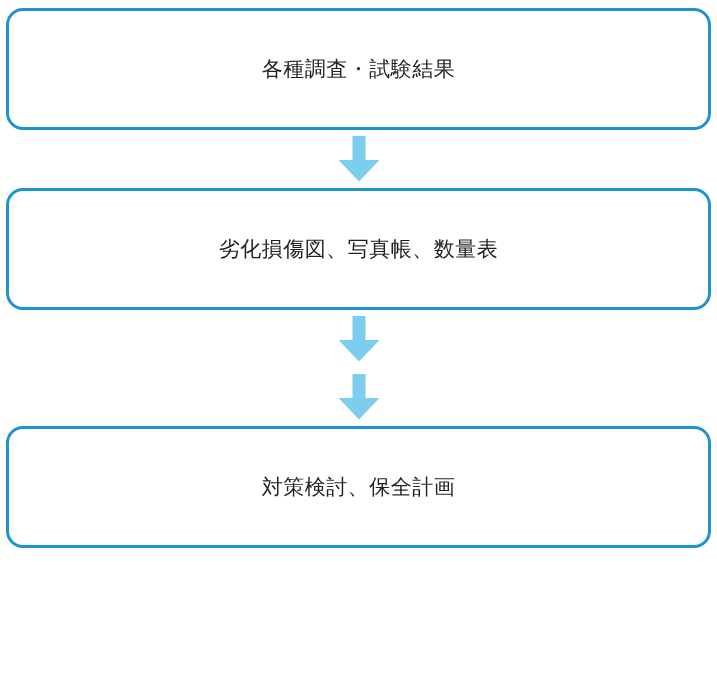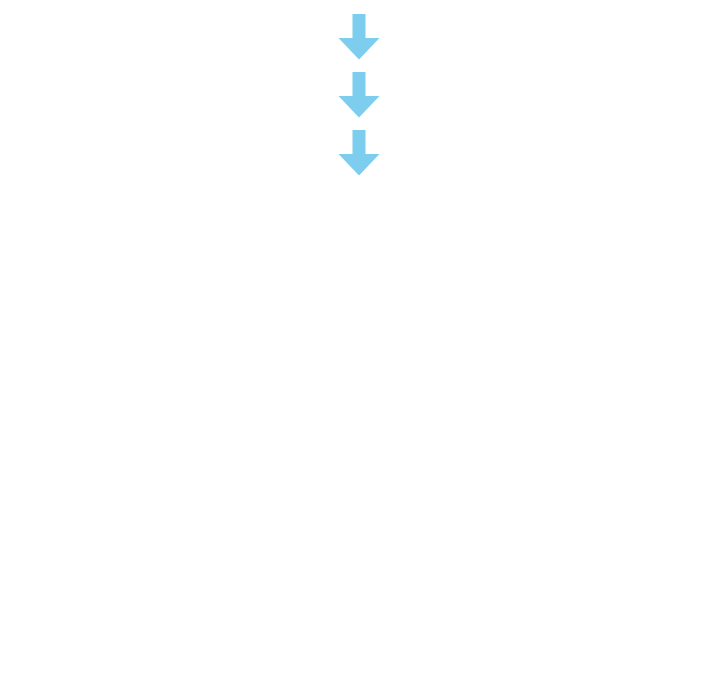--- a/index.html
+++ b/index.html
@@ -71,42 +71,51 @@
     width: 42px;
     height: 46px;
   }
 </style>
 </head>
 <body>
 
 <div id="canvas">
   <div class="flow">
 
+    <div class="node">
+      <span class="node-label">各種調査・試験結果</span>
+    </div>
+
+    <div class="connector">
+      <span class="arrow-down">
+        <svg viewBox="0 0 42 46" xmlns="http://www.w3.org/2000/svg" aria-hidden="true">
+          <polygon points="14.5,0 27.5,0 27.5,24 41.5,24 21,45.5 0.5,24 14.5,24" fill="#7dcdef"></polygon>
+        </svg>
+      </span>
+    </div>
+
+    <div class="node">
+      <span class="node-label">劣化損傷図、写真帳、数量表</span>
+    </div>
 
     <div class="connector">
       <span class="arrow-down">
         <svg viewBox="0 0 42 46" xmlns="http://www.w3.org/2000/svg" aria-hidden="true">
           <polygon points="14.5,0 27.5,0 27.5,24 41.5,24 21,45.5 0.5,24 14.5,24" fill="#7dcdef"></polygon>
         </svg>
       </span>
     </div>
 
 
     <div class="connector">
       <span class="arrow-down">
         <svg viewBox="0 0 42 46" xmlns="http://www.w3.org/2000/svg" aria-hidden="true">
           <polygon points="14.5,0 27.5,0 27.5,24 41.5,24 21,45.5 0.5,24 14.5,24" fill="#7dcdef"></polygon>
         </svg>
       </span>
     </div>
 
-
-    <div class="connector">
-      <span class="arrow-down">
-        <svg viewBox="0 0 42 46" xmlns="http://www.w3.org/2000/svg" aria-hidden="true">
-          <polygon points="14.5,0 27.5,0 27.5,24 41.5,24 21,45.5 0.5,24 14.5,24" fill="#7dcdef"></polygon>
-        </svg>
-      </span>
+    <div class="node">
+      <span class="node-label">対策検討、保全計画</span>
     </div>
-
 
   </div>
 </div>
 
 </body></html>

